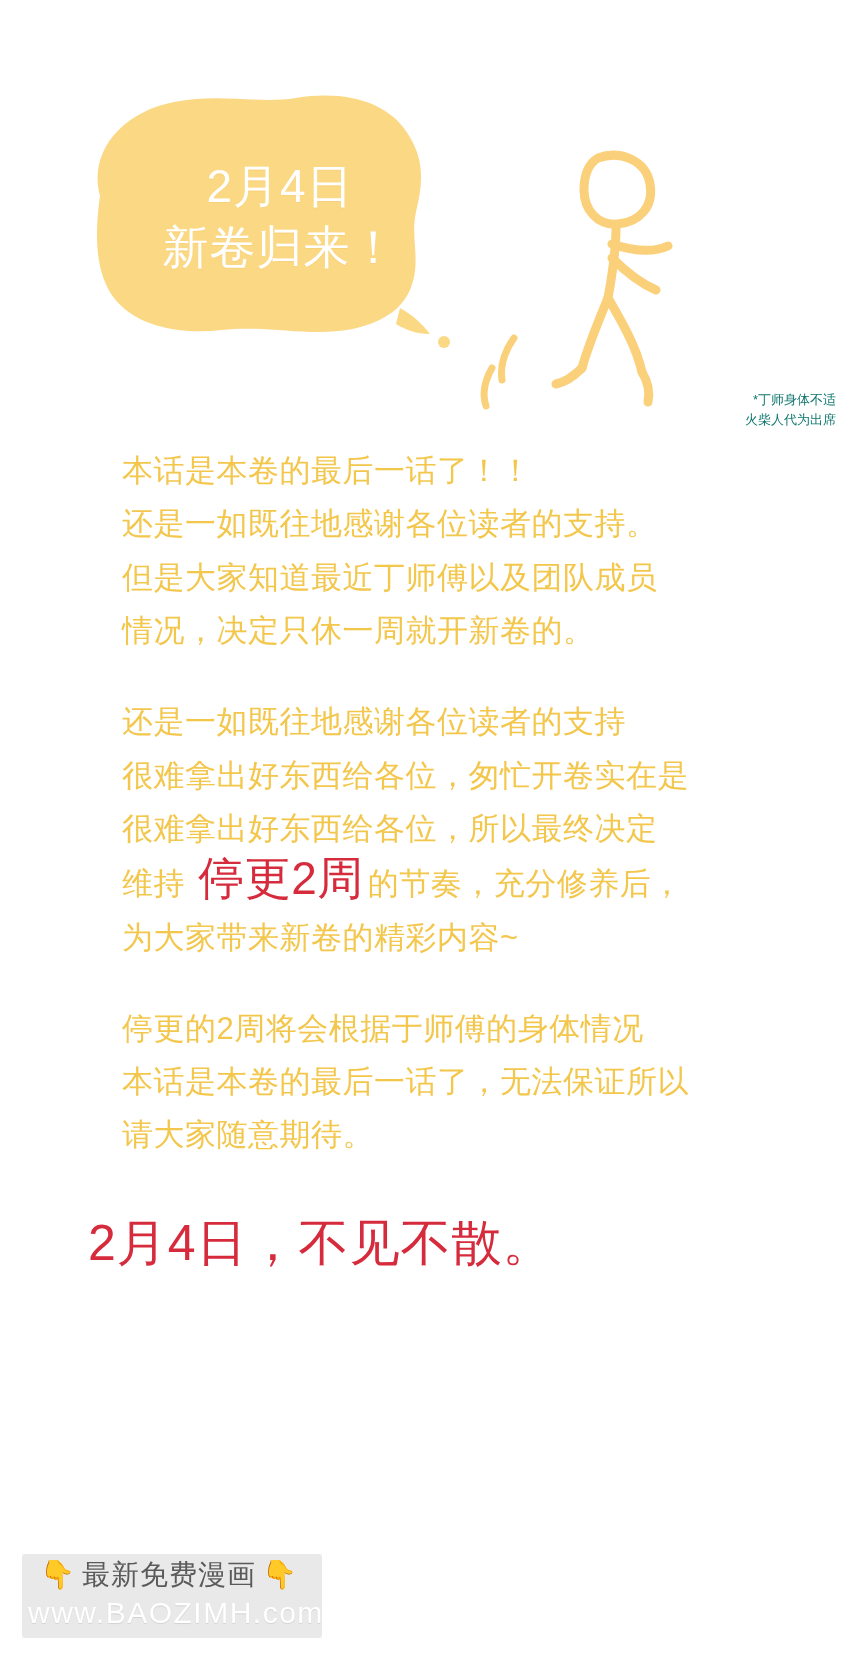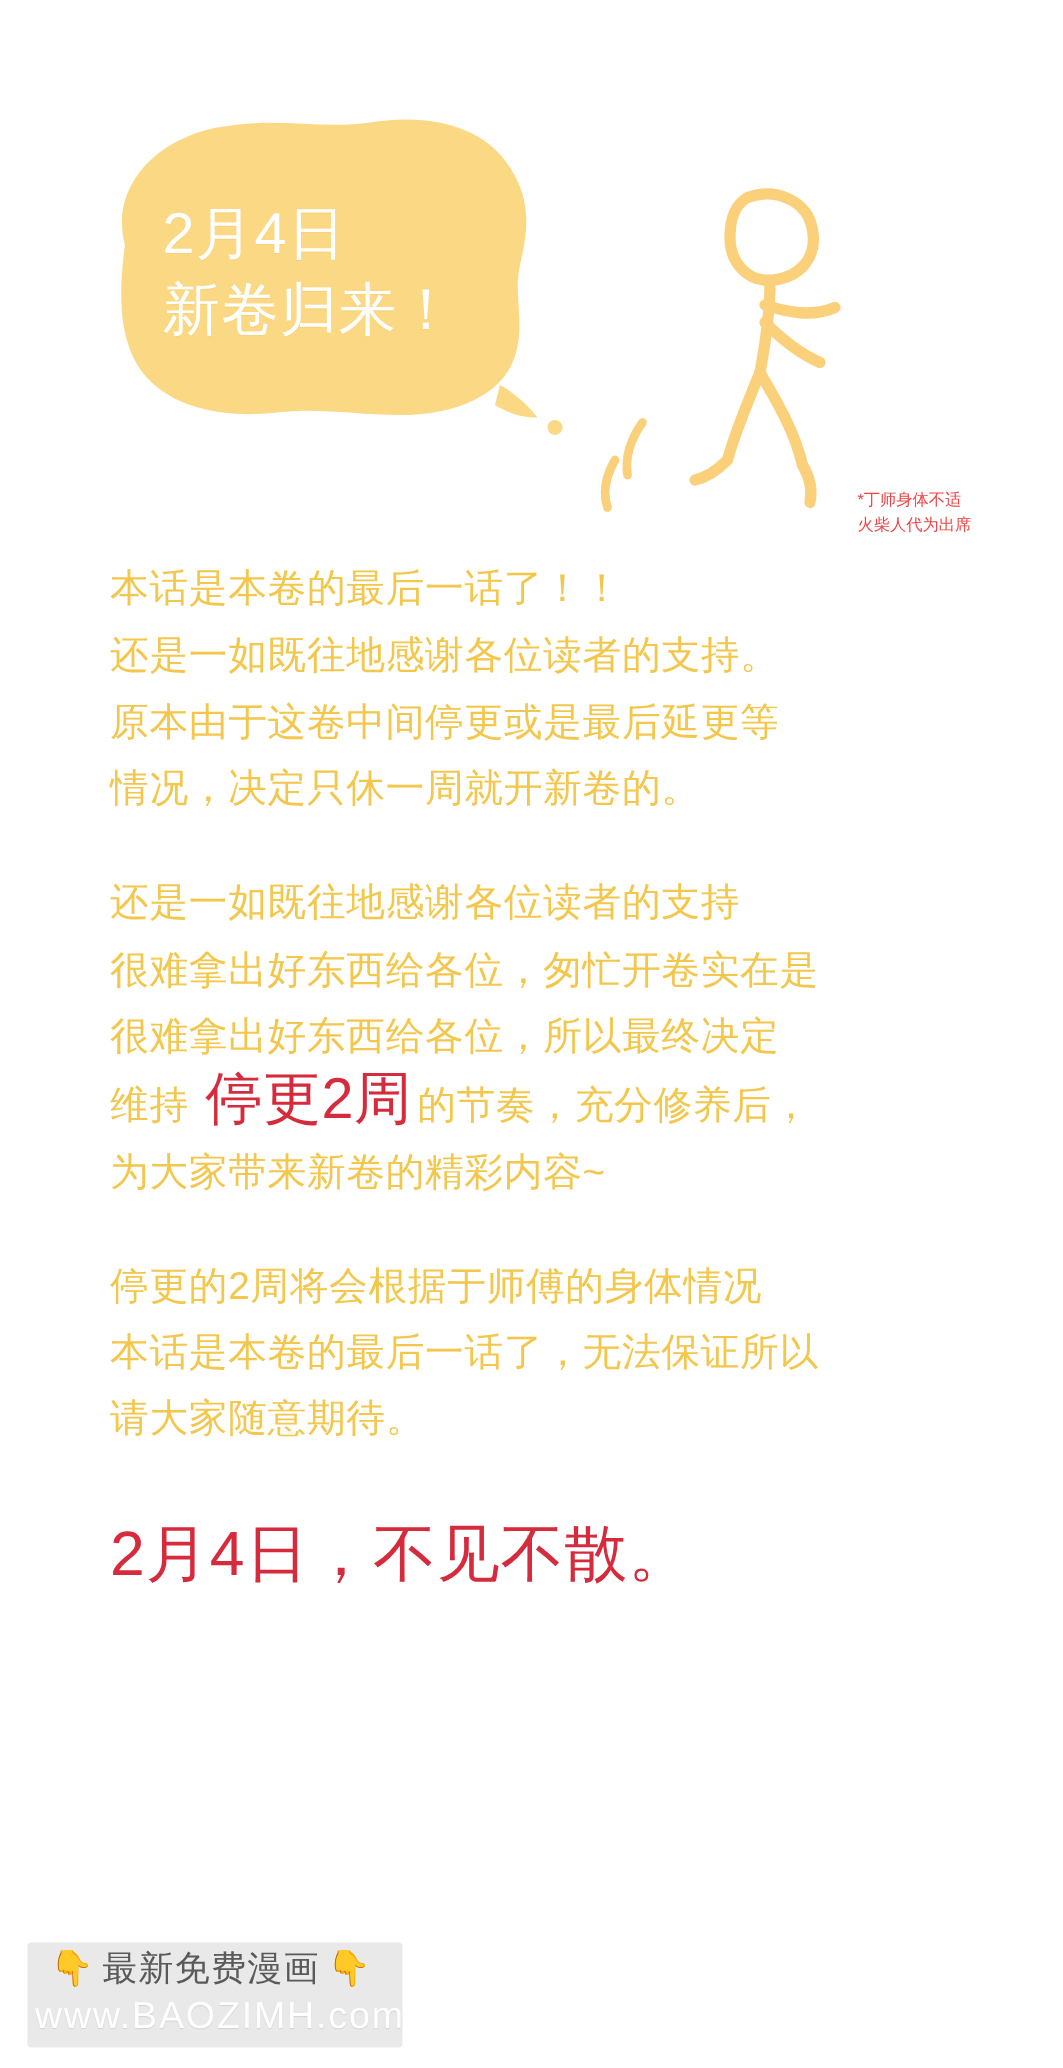--- a/index.html
+++ b/index.html
@@ -33,56 +33,57 @@
     left: 60px;
     top: 80px;
     width: 300px;
     color: #ffffff;
     font-size: 46px;
     line-height: 1.32;
     letter-spacing: 1px;
     font-weight: 400;
     text-shadow: 0 1px 0 rgba(240,190,90,0.25);
   }
-  .bubble-text div { white-space: nowrap; }
+  .bubble-text div { white-space: nowrap; text-align: center; }
 
   
   .figure-wrap {
     position: absolute;
     left: 470px;
     top: 140px;
     width: 230px;
     height: 310px;
   }
 
   
   .figure-note {
     position: absolute;
     right: 14px;
     top: 390px;
     width: 150px;
-    color: #ef4444;
+    text-align: right;
+    color: #0f766e;
     font-size: 13px;
     line-height: 1.5;
   }
 
   
   .body-copy {
     position: absolute;
     left: 88px;
     top: 444px;
     width: 670px;
     color: #f3c64c;
     font-size: 31px;
     line-height: 1.72;
     letter-spacing: 0.5px;
   }
   .para { margin: 0 0 38px 0; }
   .para:last-child { margin-bottom: 0; }
-  .para div { white-space: nowrap; }
+  .para div { white-space: nowrap; margin-left: 34px; }
 
   .hl-red {
     color: #d62b3c;
     font-size: 46px;
     line-height: 1;
     padding: 0 4px;
   }
   .final-line {
     color: #d62b3c;
     font-size: 50px;
@@ -176,21 +177,21 @@
 <div class="figure-note">
   <div>*丁师身体不适</div>
   <div>火柴人代为出席</div>
 </div>
 
 <div class="body-copy">
 
   <div class="para">
     <div>本话是本卷的最后一话了！！</div>
     <div>还是一如既往地感谢各位读者的支持。</div>
-    <div>原本由于这卷中间停更或是最后延更等</div>
+    <div>但是大家知道最近丁师傅以及团队成员</div>
     <div>情况，决定只休一周就开新卷的。</div>
   </div>
 
   <div class="para">
     <div>还是一如既往地感谢各位读者的支持</div>
     <div>很难拿出好东西给各位，匆忙开卷实在是</div>
     <div>很难拿出好东西给各位，所以最终决定</div>
     <div><span>维持 </span><span class="hl-red">停更2周</span><span>的节奏，充分修养后，</span></div>
     <div>为大家带来新卷的精彩内容~</div>
   </div>

